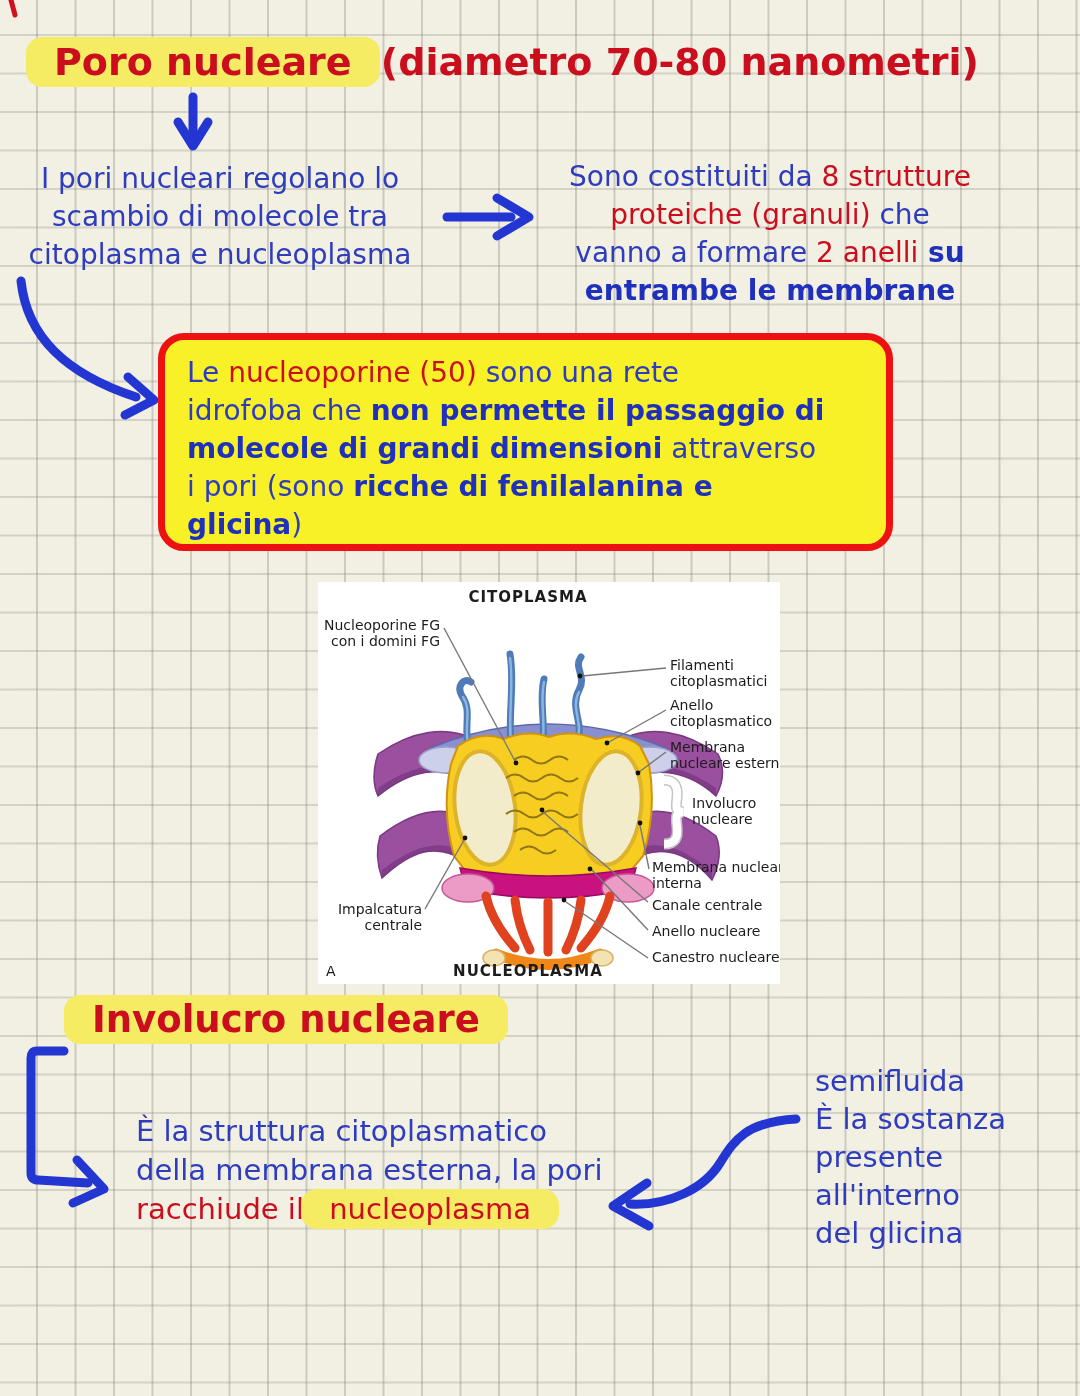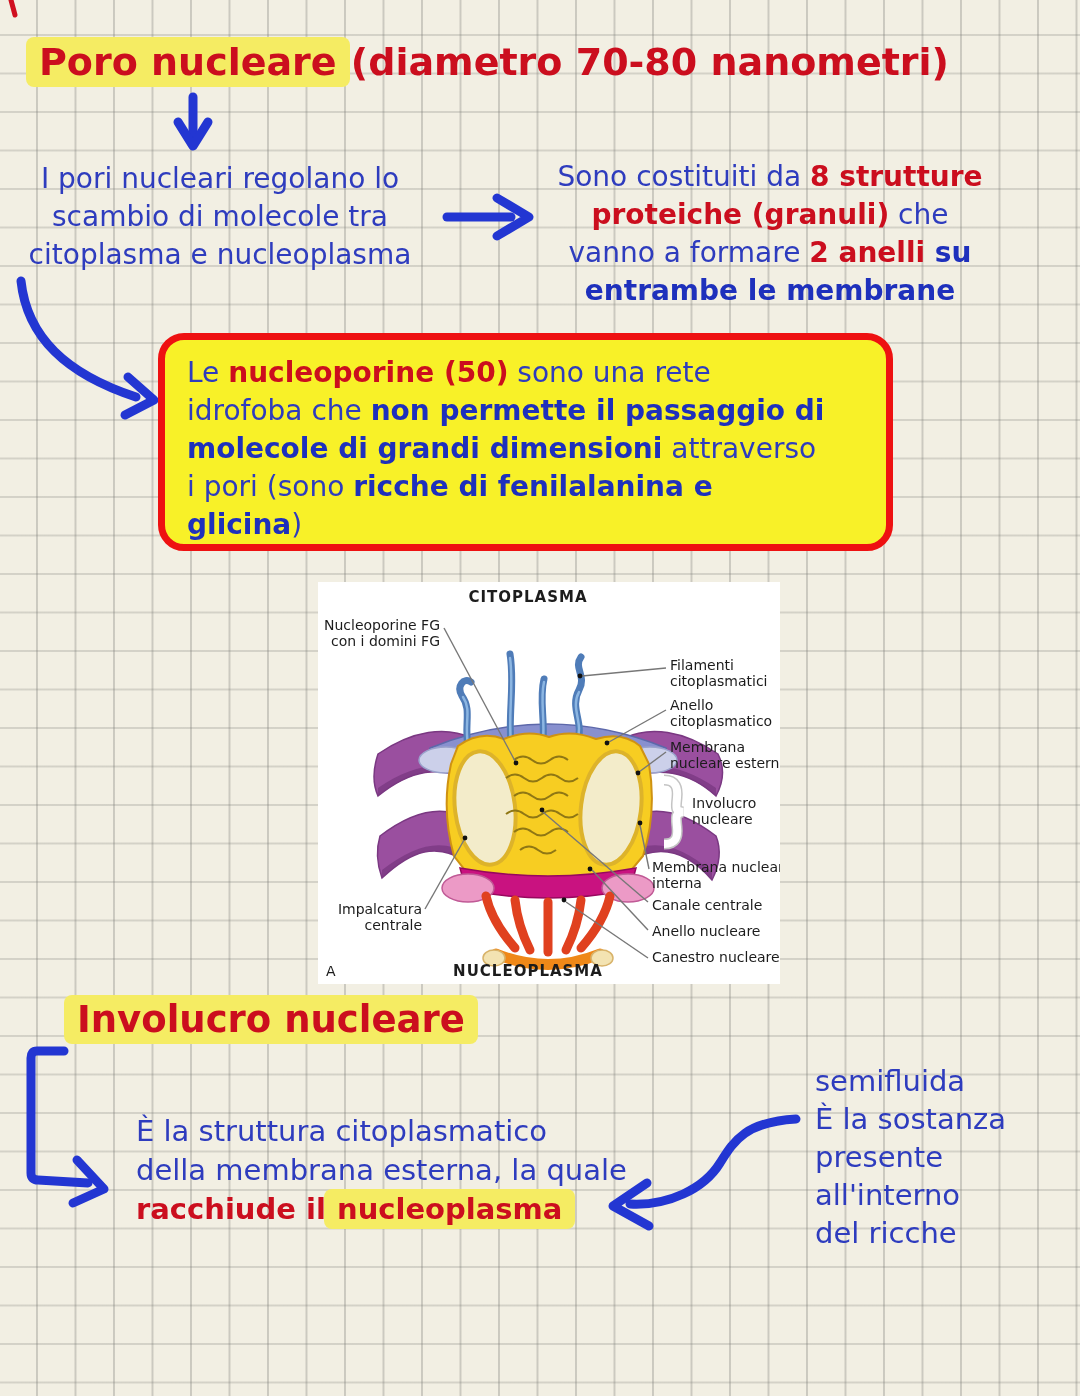--- a/index.html
+++ b/index.html
@@ -6,24 +6,24 @@
   body{width:1080px;height:1396px;overflow:hidden;
        font-family:"DejaVu Sans","Liberation Sans",sans-serif;}
   .page{position:relative;width:1080px;height:1396px;
     background-color:#f2efe3;
     background-image:
       linear-gradient(to right, rgba(125,125,120,.33) 2px, transparent 2px),
       linear-gradient(to bottom, rgba(125,125,120,.26) 2px, transparent 2px);
     background-size:38.5px 38.5px;
     background-position:36px 34px;}
   .abs{position:absolute;}
-  .hl{background:#f5ec63;border-radius:8px;padding:3px 13px;margin:-3px -12px;}
+  .hl{background:#f5ec63;border-radius:16px;padding:3px 28px;margin:-3px -12px;}
   .t-blue{color:#2e3cbe;}
   .t-bluebold{color:#1e30bc;font-weight:bold;}
-  .t-red{color:#cb0e1e;font-weight:bold;margin-top:37px;}
+  .t-red{color:#cb0e1e;font-weight:normal;margin-top:37px;}
   .title1{left:38px;top:40px;font-size:38px;font-weight:bold;color:#cb0e1e;white-space:nowrap;}
   .introL{left:4px;top:160px;width:432px;text-align:center;font-size:28px;line-height:38px;color:#2e3cbe;}
   .introR{left:515px;top:158px;width:510px;text-align:center;font-size:28px;line-height:38px;color:#2e3cbe;}
   .notebox{left:158px;top:333px;width:735px;height:218px;background:#f8f128;
     border:7px solid #ee1111;border-radius:26px;box-sizing:border-box;}
   .notebox .inner{position:absolute;left:22px;top:14px;width:690px;
     font-size:28px;line-height:38px;color:#2e3cbe;}
   .diagram{left:318px;top:582px;width:462px;height:402px;background:#ffffff;}
   .title2{left:76px;top:998px;font-size:37px;font-weight:bold;color:#cb0e1e;white-space:nowrap;}
   .body2{left:136px;top:1112px;font-size:29px;line-height:39px;color:#2e3cbe;white-space:nowrap;}
@@ -203,25 +203,25 @@
     <text class="dlabel" x="334" y="354">Anello nucleare</text>
     <text class="dlabel" x="334" y="380">Canestro nucleare</text>
     <text class="dlabel" x="104" y="332" text-anchor="end">Impalcatura</text>
     <text class="dlabel" x="104" y="348" text-anchor="end">centrale</text>
   </svg>
 
   <div class="abs title2"><span class="hl">Involucro nucleare</span></div>
 
   <div class="abs body2">
     <div>È la struttura citoplasmatico</div>
-    <div>della membrana esterna, la quale</div>
+    <div>della membrana esterna, la pori</div>
     <div><span class="t-red">racchiude il </span><span class="t-red hl">nucleoplasma</span></div>
   </div>
 
   <div class="abs side2">
     <div>semifluida</div>
     <div>È la sostanza</div>
     <div>presente</div>
     <div>all'interno</div>
-    <div>del ricche</div>
+    <div>del glicina</div>
   </div>
 
 </div>
 
 </body></html>

